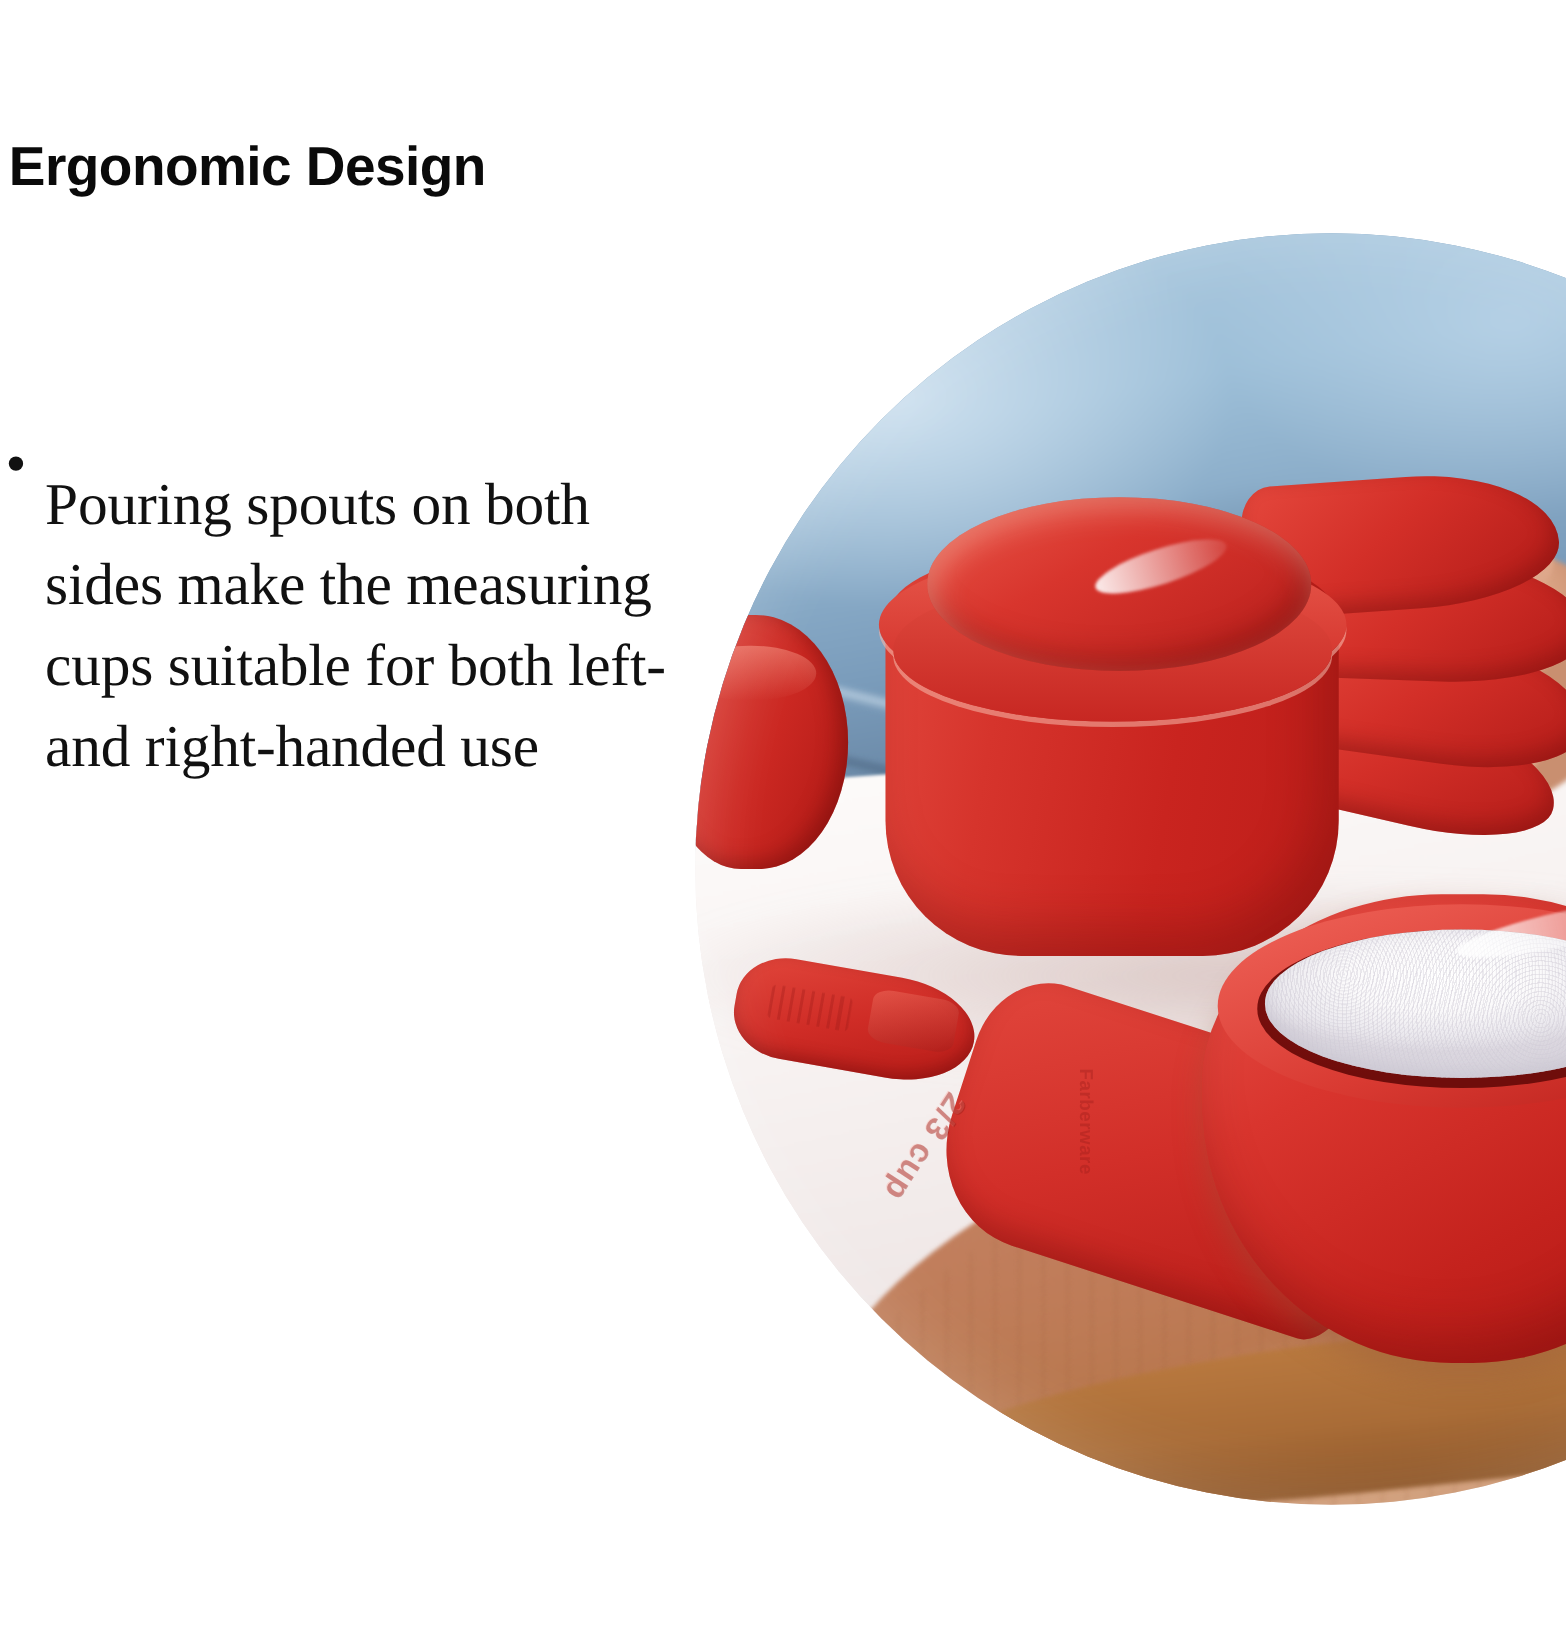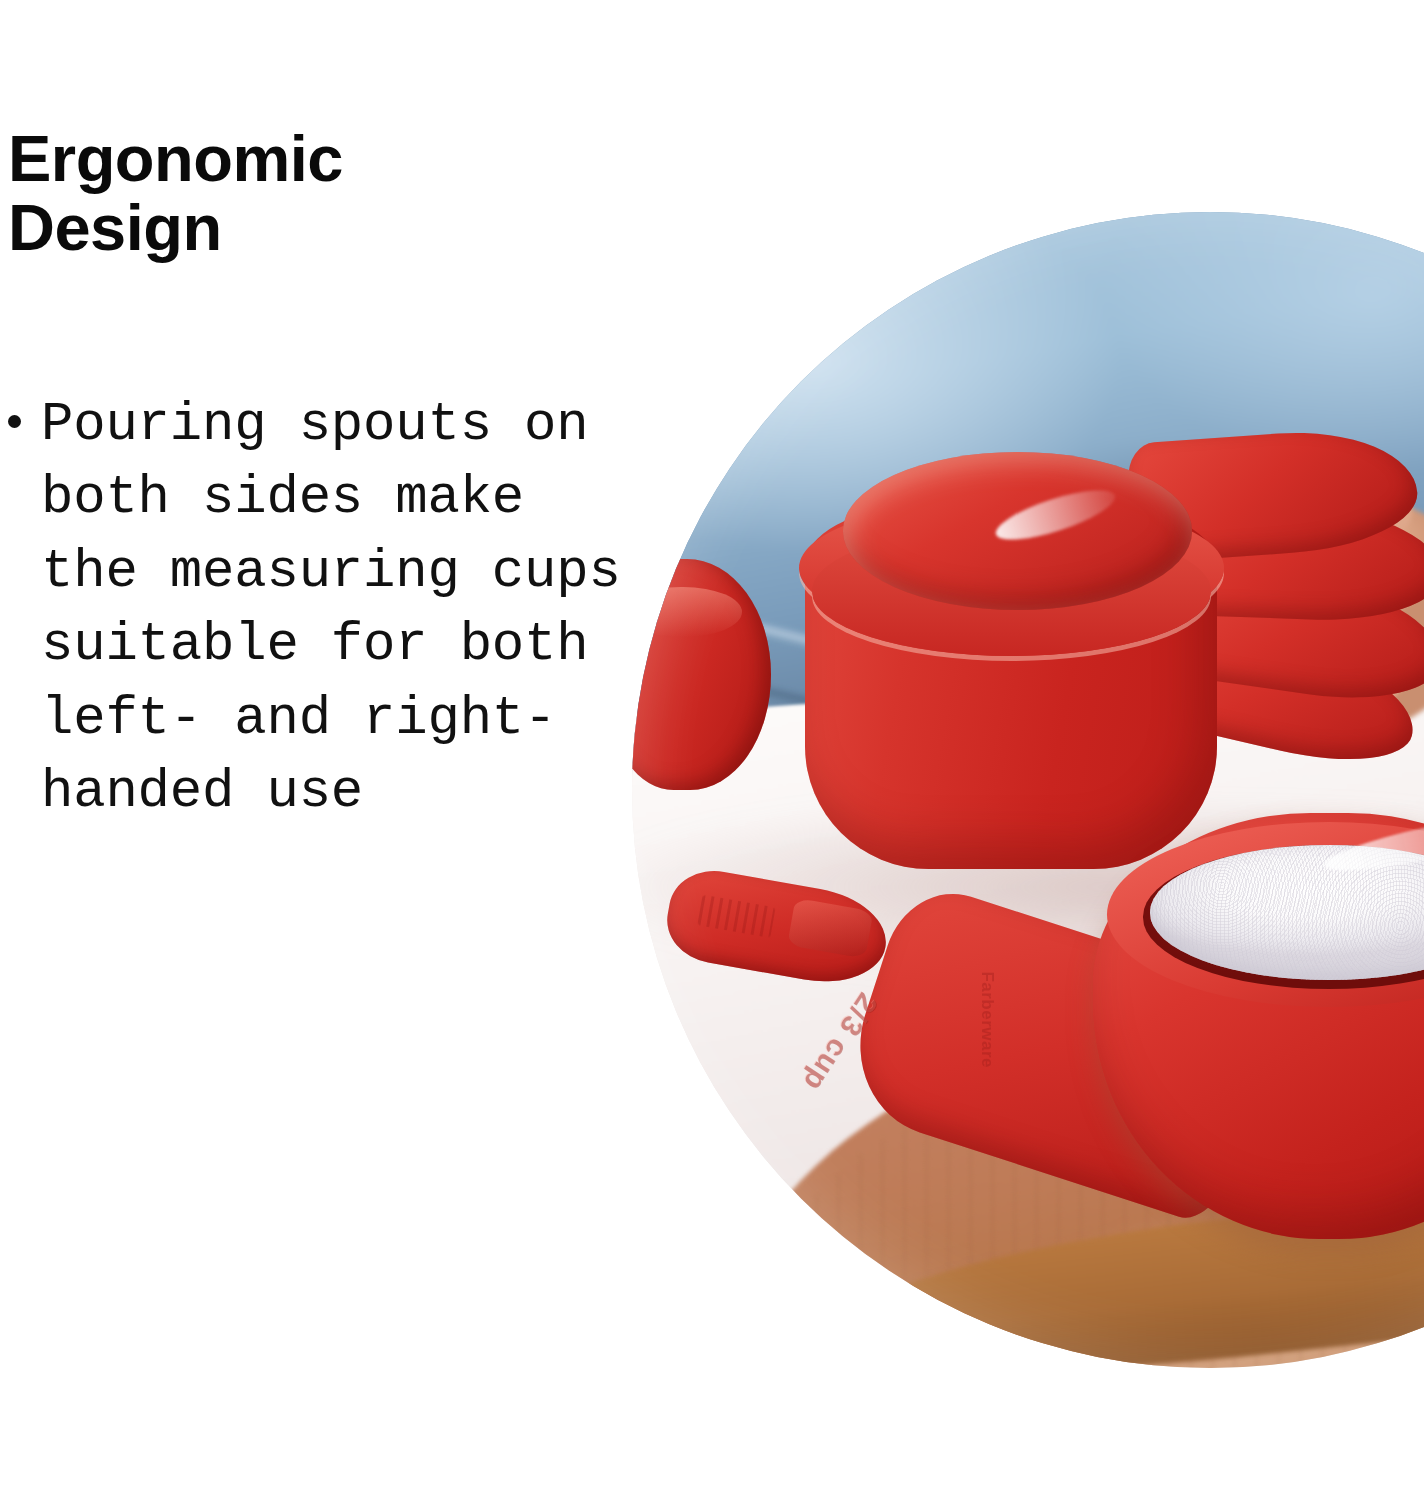--- a/index.html
+++ b/index.html
@@ -14,21 +14,21 @@
   .text-col{
     position:absolute;left:0;top:0;
     width:660px;height:1500px;
     padding:0 0 0 8px;
     box-sizing:border-box;
   }
   .page-title{
     position:absolute;left:8px;top:125px;
     width:560px;
     margin:0;
-    font-size:65px;
+    font-size:50px;
     font-weight:700;
     line-height:1.06;
     letter-spacing:-0.5px;
     color:#0a0a0a;
     font-family:"Liberation Sans","DejaVu Sans",sans-serif;
   }
 
   .bullet-list{
     position:absolute;left:0;top:388px;
     width:640px;
@@ -49,21 +49,22 @@
     background:#111111;
     margin:27px 20px 0 8px;
   }
   .bullet-text{
     flex:1 1 auto;
     font-size:54px;
     font-weight:300;
     line-height:1.36;
     color:#111111;
     letter-spacing:-0.2px;
-    font-family:Liberation Mono, monospace;
+    font-family:Liberation Serif, serif;
+    margin-top:34px;
   }
 
   
   .photo-circle{
     position:absolute;
     left:632px;top:212px;
     width:1156px;height:1156px;
     border-radius:50%;
     overflow:hidden;
   }

